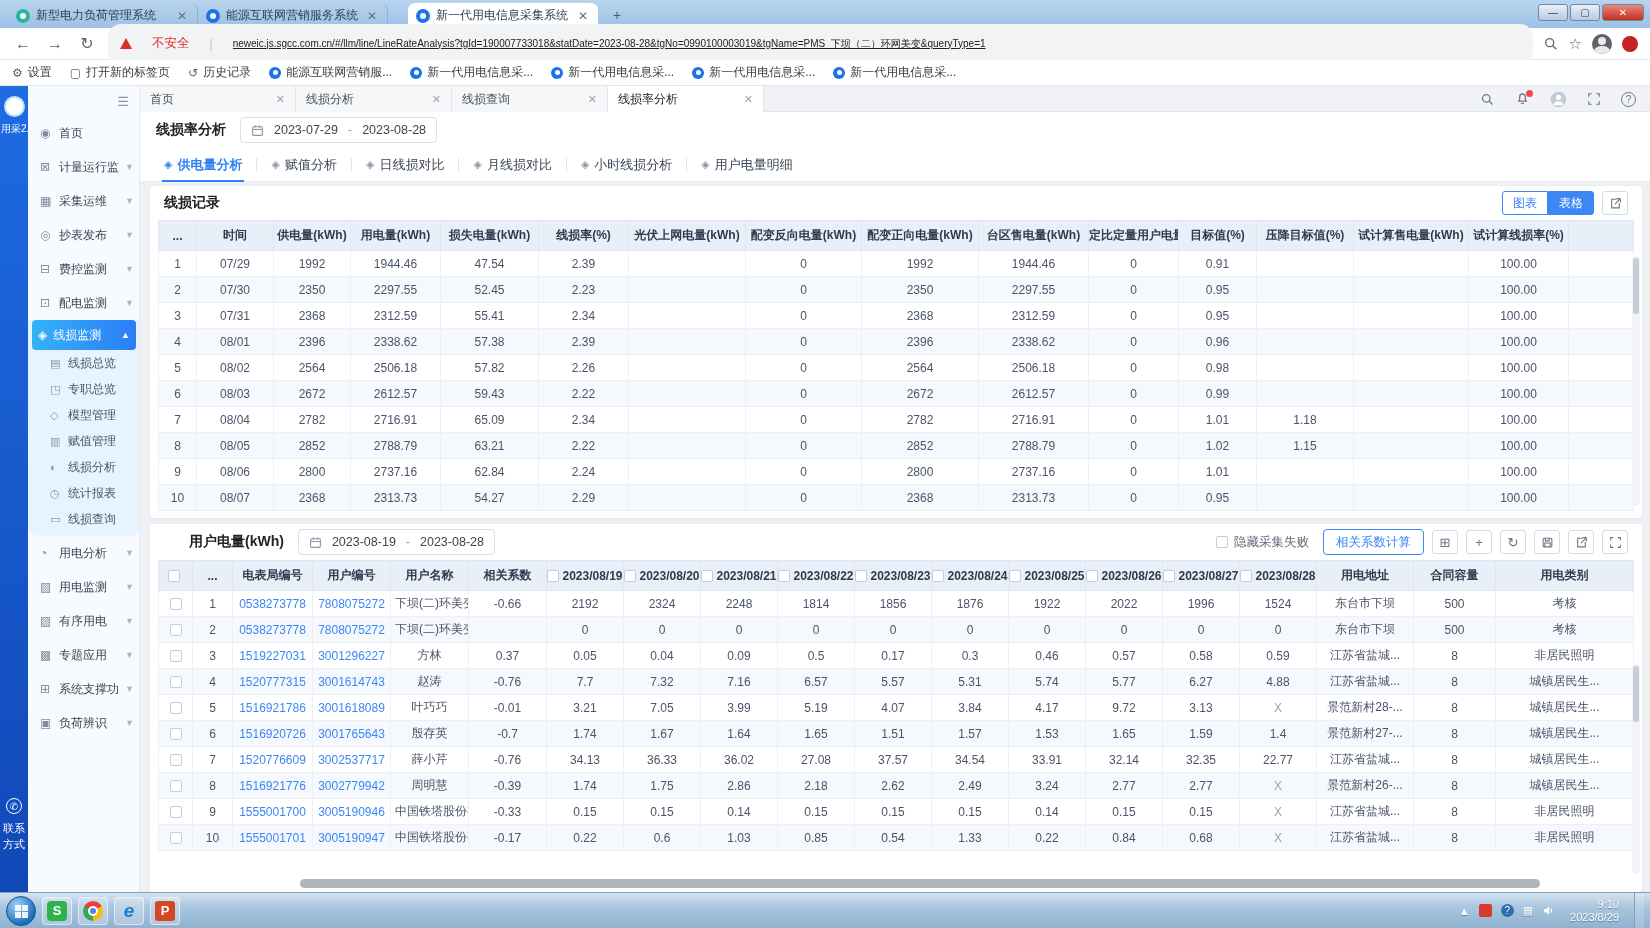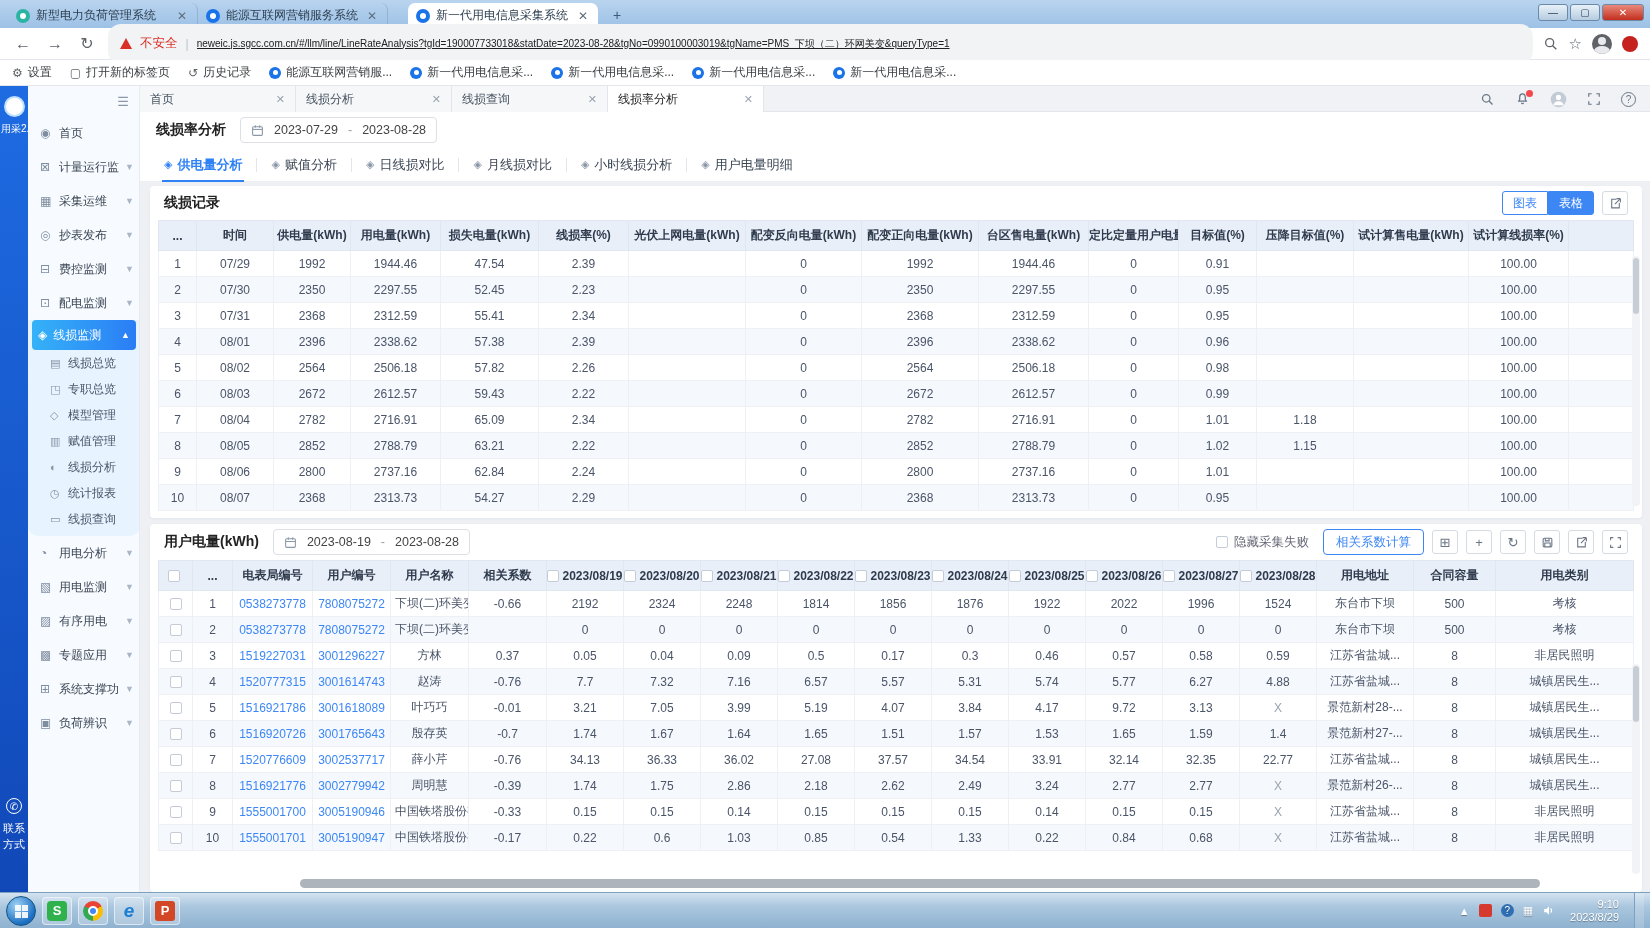--- a/index.html
+++ b/index.html
@@ -15,21 +15,21 @@
   .btab .fav::after { content:""; position:absolute; left:4px; top:4px; width:6px; height:6px; border-radius:50%; background:#fff; }
   .btab .t { flex:1; white-space:nowrap; overflow:hidden; }
   .btab .x { color:#5f6f80; font-size:12px; padding:0 2px; }
   .newtab { width:26px; height:18px; margin:0 0 3px 6px; border-radius:4px; text-align:center; line-height:17px; color:#3a5a7a; font-size:14px; }
   .winbtns { position:absolute; right:6px; top:4px; display:flex; gap:2px; }
   .winbtn { width:30px; height:17px; border:1px solid #6c8aa7; border-radius:3px; background:linear-gradient(180deg,#e8f1f8,#b6cce0); color:#2c3e50; font-size:10px; text-align:center; line-height:15px; }
   .winbtn.close { background:linear-gradient(180deg,#e98a7c,#c22e1d); color:#fff; width:42px; }
 
   .toolbar { position:absolute; left:0; top:28px; width:1650px; height:32px; background:#fff; display:flex; align-items:center; gap:10px; padding:0 12px; border-bottom:1px solid #e3e6ea; }
   .navbtn { font-size:16px; color:#5f6368; width:22px; text-align:center; }
-  .urlbar { flex:1; height:40px; background:#f1f3f4; border-radius:13px; display:flex; align-items:center; padding:0 12px; gap:8px; overflow:hidden; }
+  .urlbar { flex:1; height:40px; background:#f1f3f4; border-radius:13px; display:flex; align-items:center; padding:0 12px; gap:20px; overflow:hidden; }
   .warn-tri { width:0; height:0; border-left:6px solid transparent; border-right:6px solid transparent; border-bottom:11px solid #d93025; position:relative; flex:none; }
   .insecure { color:#d93025; font-size:12.5px; flex:none; }
   .urlsep { color:#c0c4c8; flex:none; }
   .urltext { color:#202124; font-size:10px; white-space:nowrap; overflow:hidden;text-decoration:underline; }
   .tool-ic { color:#5f6368; flex:none; }
   .avatar-ic { width:20px; height:20px; border-radius:50%; background:#5f6368; position:relative; overflow:hidden; flex:none; }
   .avatar-ic::before { content:""; position:absolute; left:6px; top:3px; width:8px; height:8px; border-radius:50%; background:#e8eaed; }
   .avatar-ic::after { content:""; position:absolute; left:2px; top:12px; width:16px; height:10px; border-radius:50%; background:#e8eaed; }
   .updot { width:16px; height:16px; border-radius:50%; background:#c5221f; flex:none; }
 
@@ -107,21 +107,21 @@
   tr.alt td { background:#f5f8fc; }
   td.link { color:#3d87f5; }
   td.clip { padding:0 4px; }
   td.gray { color:#9aa4b0; }
   .cb { display:inline-block; width:12px; height:12px; border:1px solid #c3ccd8; border-radius:2px; background:#fff; vertical-align:middle; }
   th .cb { margin-right:3px; }
   .vsb { position:absolute; right:2px; width:8px; border-radius:4px; background:#f1f3f6; }
   .vsb .thumb { position:absolute; left:1px; width:6px; height:56px; border-radius:3px; background:#c7cdd6; }
   .hsb { position:absolute; left:150px; bottom:4px; height:9px; width:1240px; border-radius:5px; background:#aeb4bc; }
 
-  .u-head2 { display:flex; align-items:center; height:36px; padding:0 14px; }
+  .u-head2 { display:flex; align-items:center; height:36px; padding:0 14px;margin-left:25px; }
   .calcbtn { height:26px; padding:0 12px; border:1px solid #3d87f5; color:#3d87f5; border-radius:4px; font-size:12.5px; line-height:24px; background:#fff; margin-left:14px; }
   .hidefail { margin-left:auto; display:flex; align-items:center; gap:6px; color:#667; font-size:12.5px; }
 
   
   .taskbar { position:absolute; left:0; top:892px; width:1650px; height:36px; background:linear-gradient(180deg,#d4e3f0,#a9c6de 40%,#8fb2d0); border-top:1px solid #7ba0c0; display:flex; align-items:center; padding:0 6px; gap:6px; }
   .orb { width:30px; height:30px; border-radius:50%; background:radial-gradient(circle at 35% 30%,#9fd4f5,#1b6ec2 70%); border:1px solid #14527e; position:relative; }
   .orb::after { content:""; position:absolute; left:8px; top:8px; width:13px; height:13px; background:
       linear-gradient(#fff,#fff) 0 0/6px 6px no-repeat, linear-gradient(#fff,#fff) 7px 0/6px 6px no-repeat,
       linear-gradient(#fff,#fff) 0 7px/6px 6px no-repeat, linear-gradient(#fff,#fff) 7px 7px/6px 6px no-repeat; opacity:.9; }
   .tbicon { width:30px; height:28px; border:1px solid rgba(255,255,255,.55); border-radius:4px; background:rgba(255,255,255,.25); display:flex; align-items:center; justify-content:center; }

